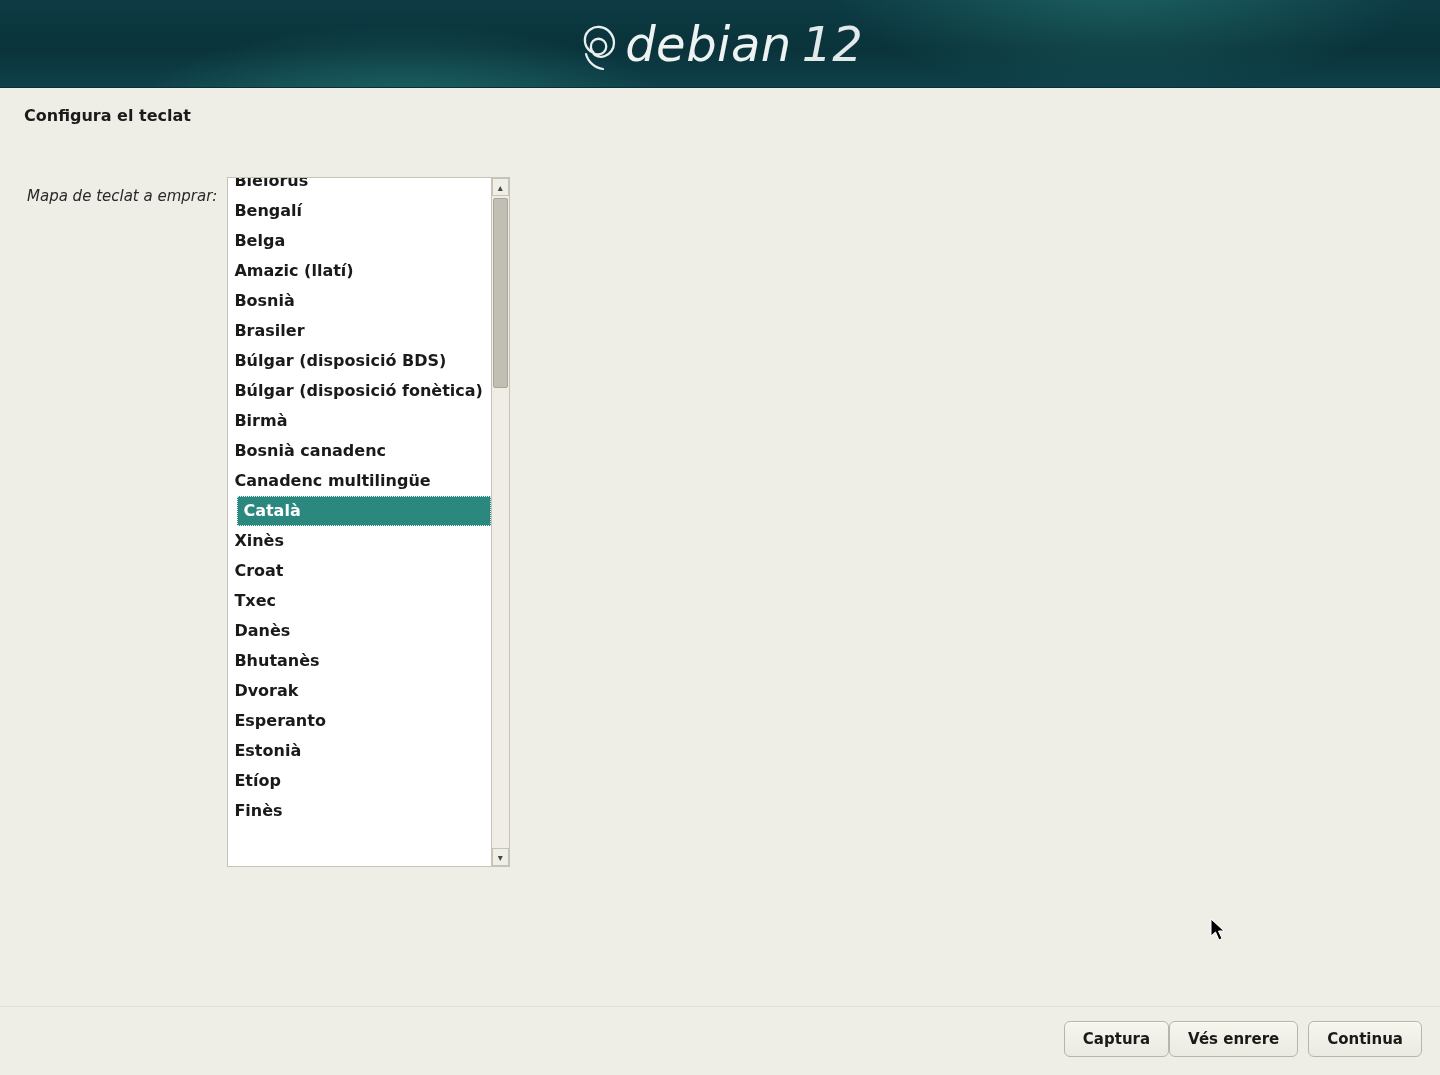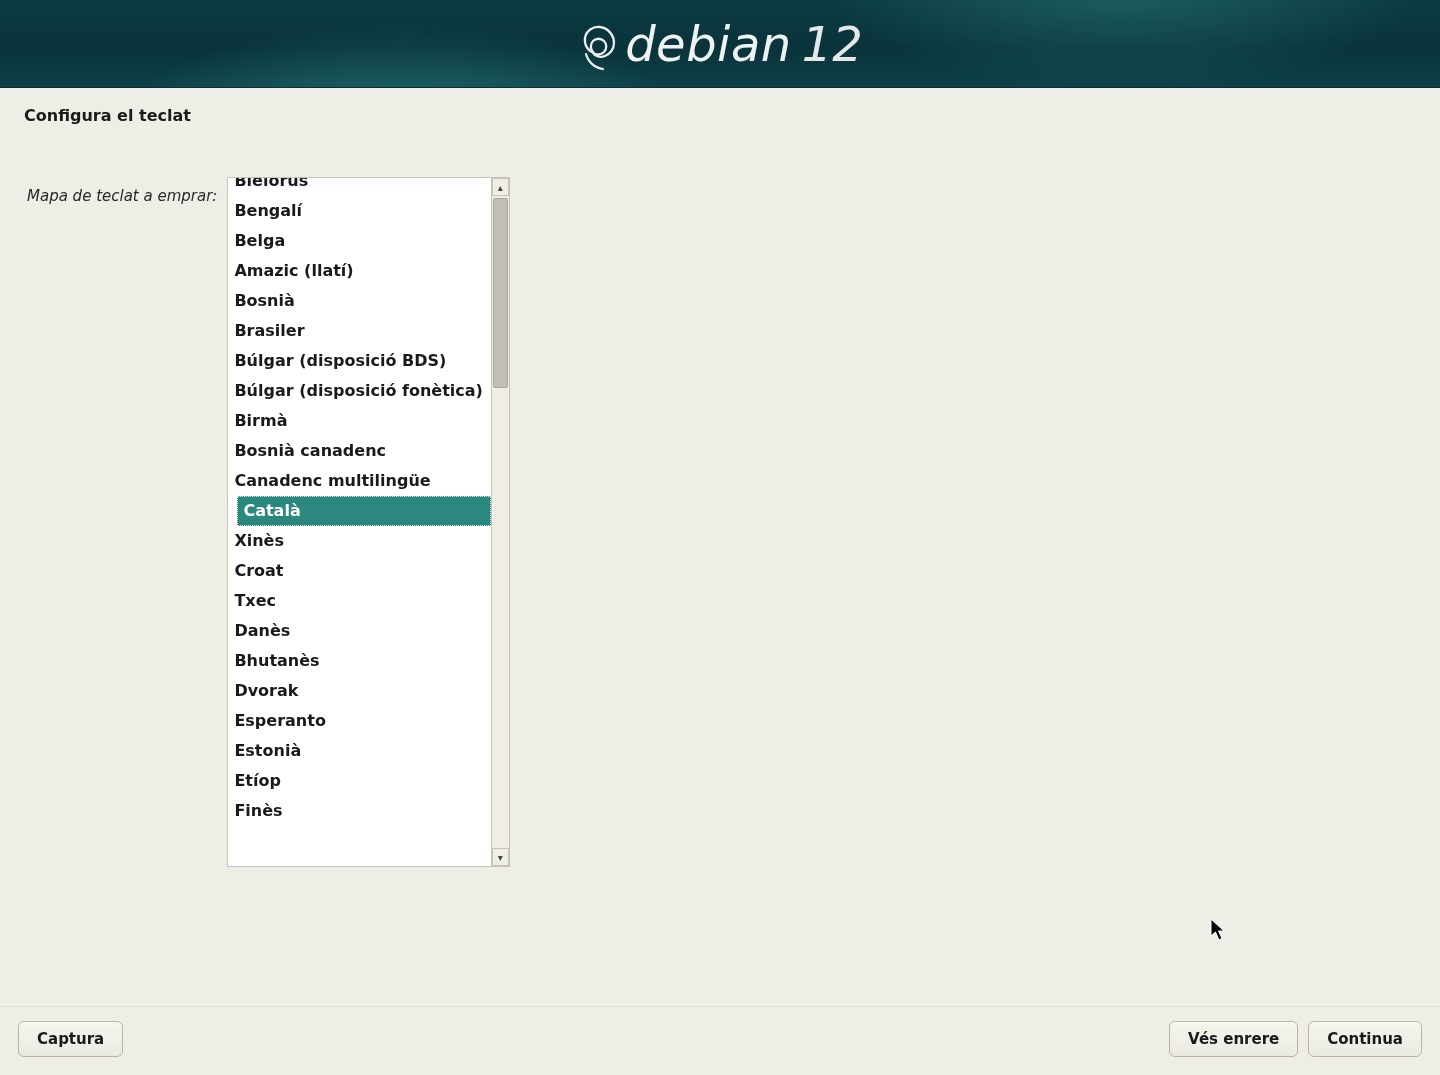--- a/index.html
+++ b/index.html
@@ -101,21 +101,21 @@
       top: 2px; height: 190px;
       background: var(--scroll-thumb);
       border: 1px solid #aaa69a;
       border-radius: 2px;
     }
 
     
     .footer {
       border-top: 1px solid #e2dfd4;
       padding: 14px 18px 18px 18px;
-      display: flex; align-items: center; justify-content: space-between;
+      display: flex; align-items: center; justify-content: flex-end;
     }
     .footer-right { display: flex; gap: 10px; }
     button.btn {
       font-family: inherit;
       font-weight: 700;
       font-size: 15px;
       color: #1a1a1a;
       background: linear-gradient(#f6f5ee, #ebeae2);
       border: 1px solid var(--btn-border);
       border-radius: 6px;

